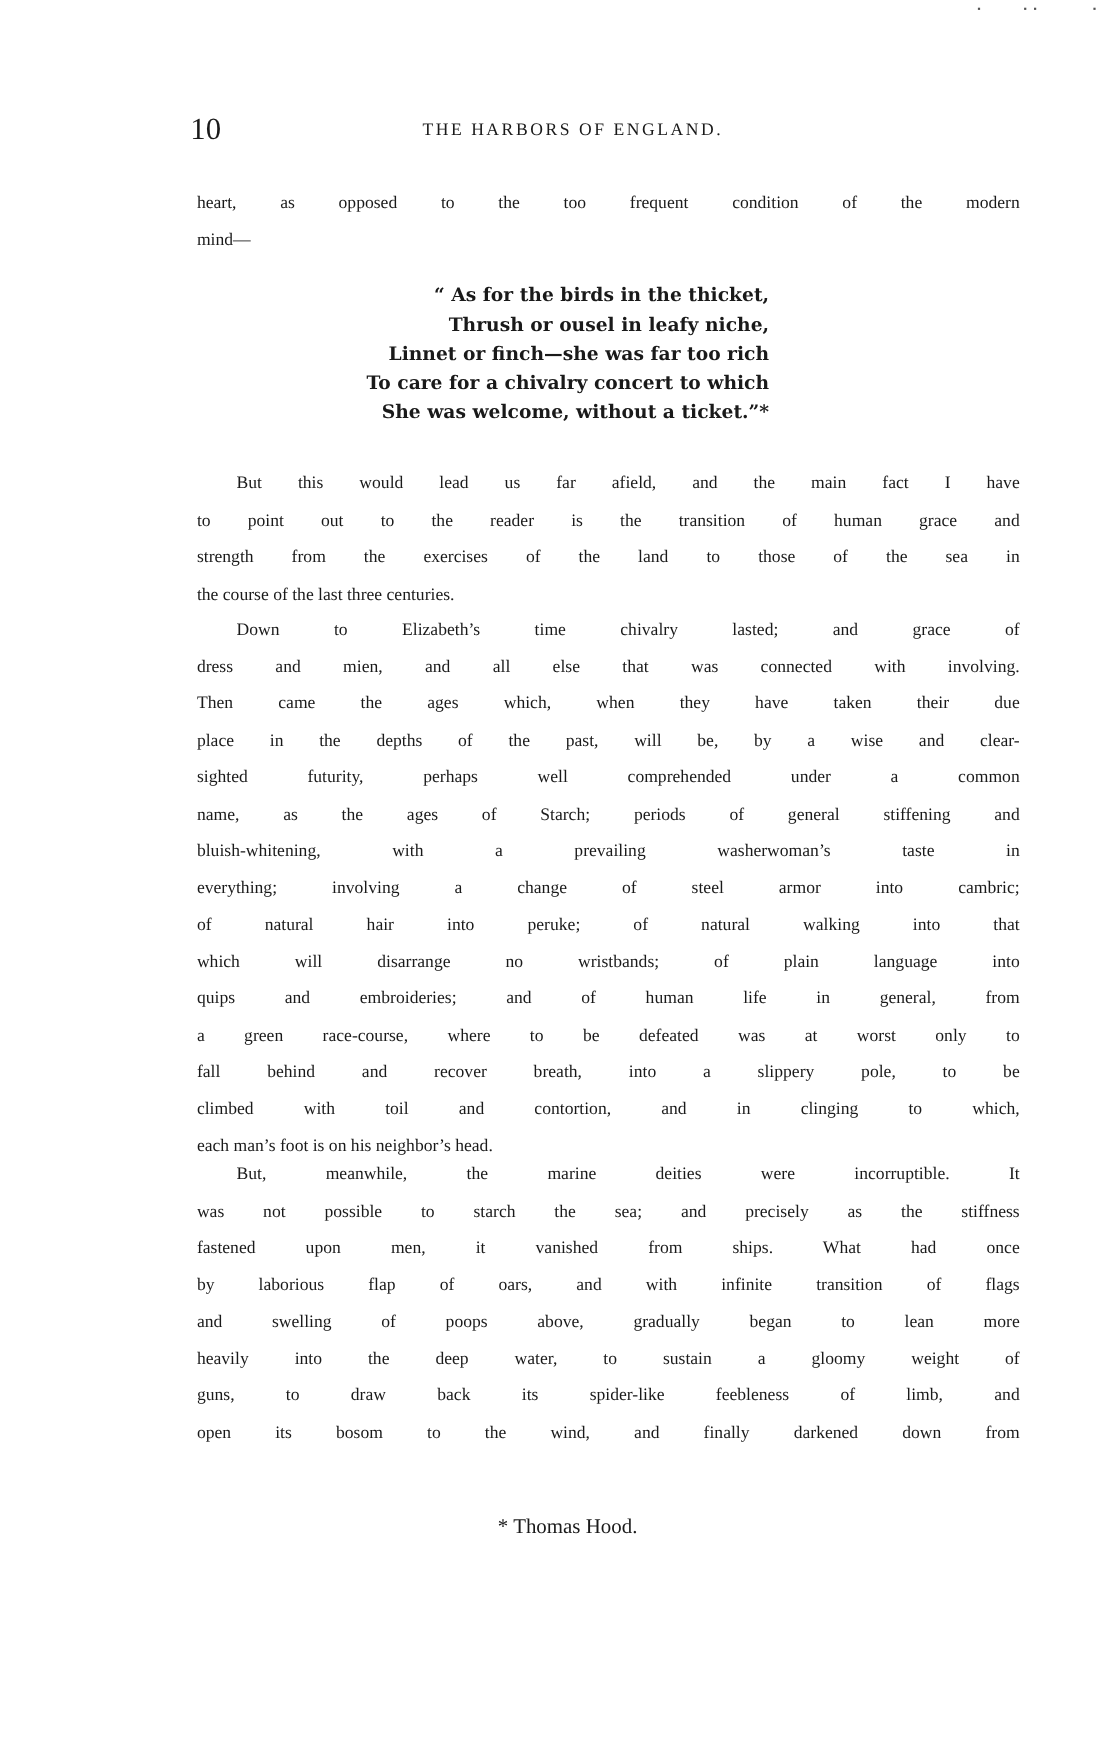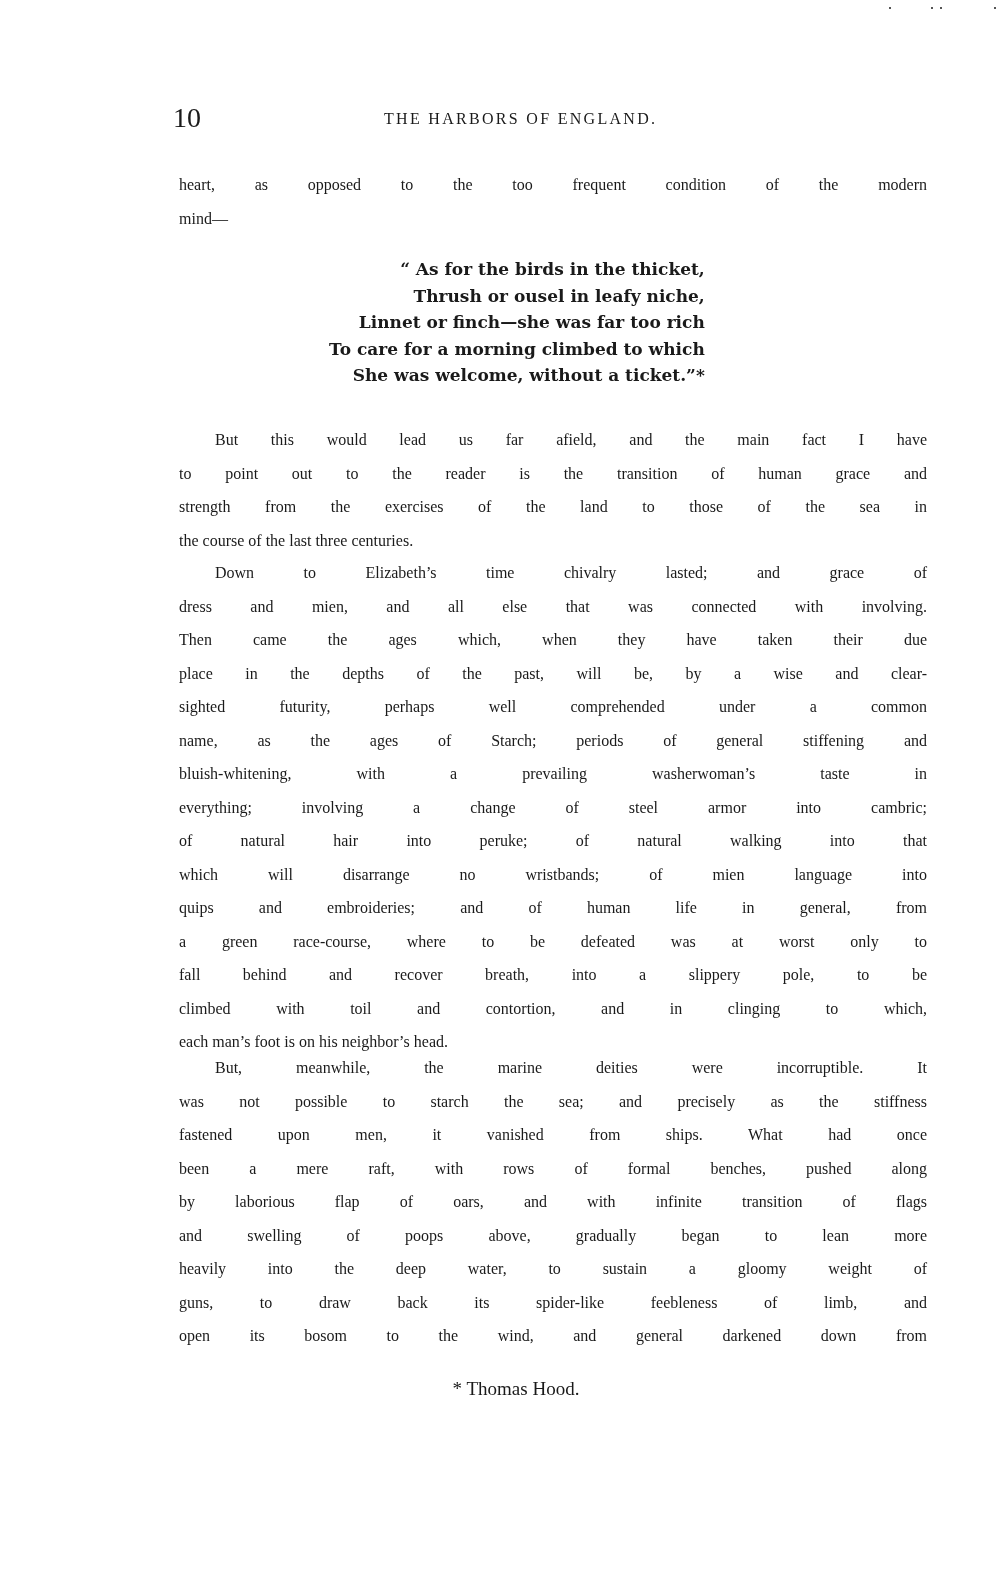--- a/index.html
+++ b/index.html
@@ -121,56 +121,55 @@
 
   <div class="body-text p1">
     <span class="line">heart, as opposed to the too frequent condition of the modern</span>
     <span class="line last">mind—</span>
   </div>
 
   <div class="verse">
     <span class="vline indent">“ As for the birds in the thicket,</span>
     <span class="vline">Thrush or ousel in leafy niche,</span>
     <span class="vline">Linnet or finch—she was far too rich</span>
-    <span class="vline">To care for a morning climbed to which</span>
+    <span class="vline">To care for a chivalry concert to which</span>
     <span class="vline indent">She was welcome, without a ticket.”*</span>
   </div>
 
   <div class="body-text p2">
     <span class="line indent">But this would lead us far afield, and the main fact I have</span>
     <span class="line">to point out to the reader is the transition of human grace and</span>
     <span class="line">strength from the exercises of the land to those of the sea in</span>
     <span class="line last">the course of the last three centuries.</span>
   </div>
 
   <div class="body-text p3">
     <span class="line indent">Down to Elizabeth’s time chivalry lasted; and grace of</span>
     <span class="line">dress and mien, and all else that was connected with involving.</span>
     <span class="line">Then came the ages which, when they have taken their due</span>
     <span class="line">place in the depths of the past, will be, by a wise and clear-</span>
     <span class="line">sighted futurity, perhaps well comprehended under a common</span>
     <span class="line">name, as the ages of Starch; periods of general stiffening and</span>
     <span class="line">bluish-whitening, with a prevailing washerwoman’s taste in</span>
     <span class="line">everything; involving a change of steel armor into cambric;</span>
     <span class="line">of natural hair into peruke; of natural walking into that</span>
-    <span class="line">which will disarrange no wristbands; of mien language into</span>
+    <span class="line">which will disarrange no wristbands; of plain language into</span>
     <span class="line">quips and embroideries; and of human life in general, from</span>
     <span class="line">a green race-course, where to be defeated was at worst only to</span>
     <span class="line">fall behind and recover breath, into a slippery pole, to be</span>
     <span class="line">climbed with toil and contortion, and in clinging to which,</span>
     <span class="line last">each man’s foot is on his neighbor’s head.</span>
   </div>
 
   <div class="body-text p4">
     <span class="line indent">But, meanwhile, the marine deities were incorruptible. It</span>
     <span class="line">was not possible to starch the sea; and precisely as the stiffness</span>
     <span class="line">fastened upon men, it vanished from ships. What had once</span>
-    <span class="line">been a mere raft, with rows of formal benches, pushed along</span>
     <span class="line">by laborious flap of oars, and with infinite transition of flags</span>
     <span class="line">and swelling of poops above, gradually began to lean more</span>
     <span class="line">heavily into the deep water, to sustain a gloomy weight of</span>
     <span class="line">guns, to draw back its spider-like feebleness of limb, and</span>
-    <span class="line">open its bosom to the wind, and general darkened down from</span>
+    <span class="line">open its bosom to the wind, and finally darkened down from</span>
   </div>
 
   <div class="footnote">* Thomas Hood.</div>
 
 </div>
 
 </body></html>

